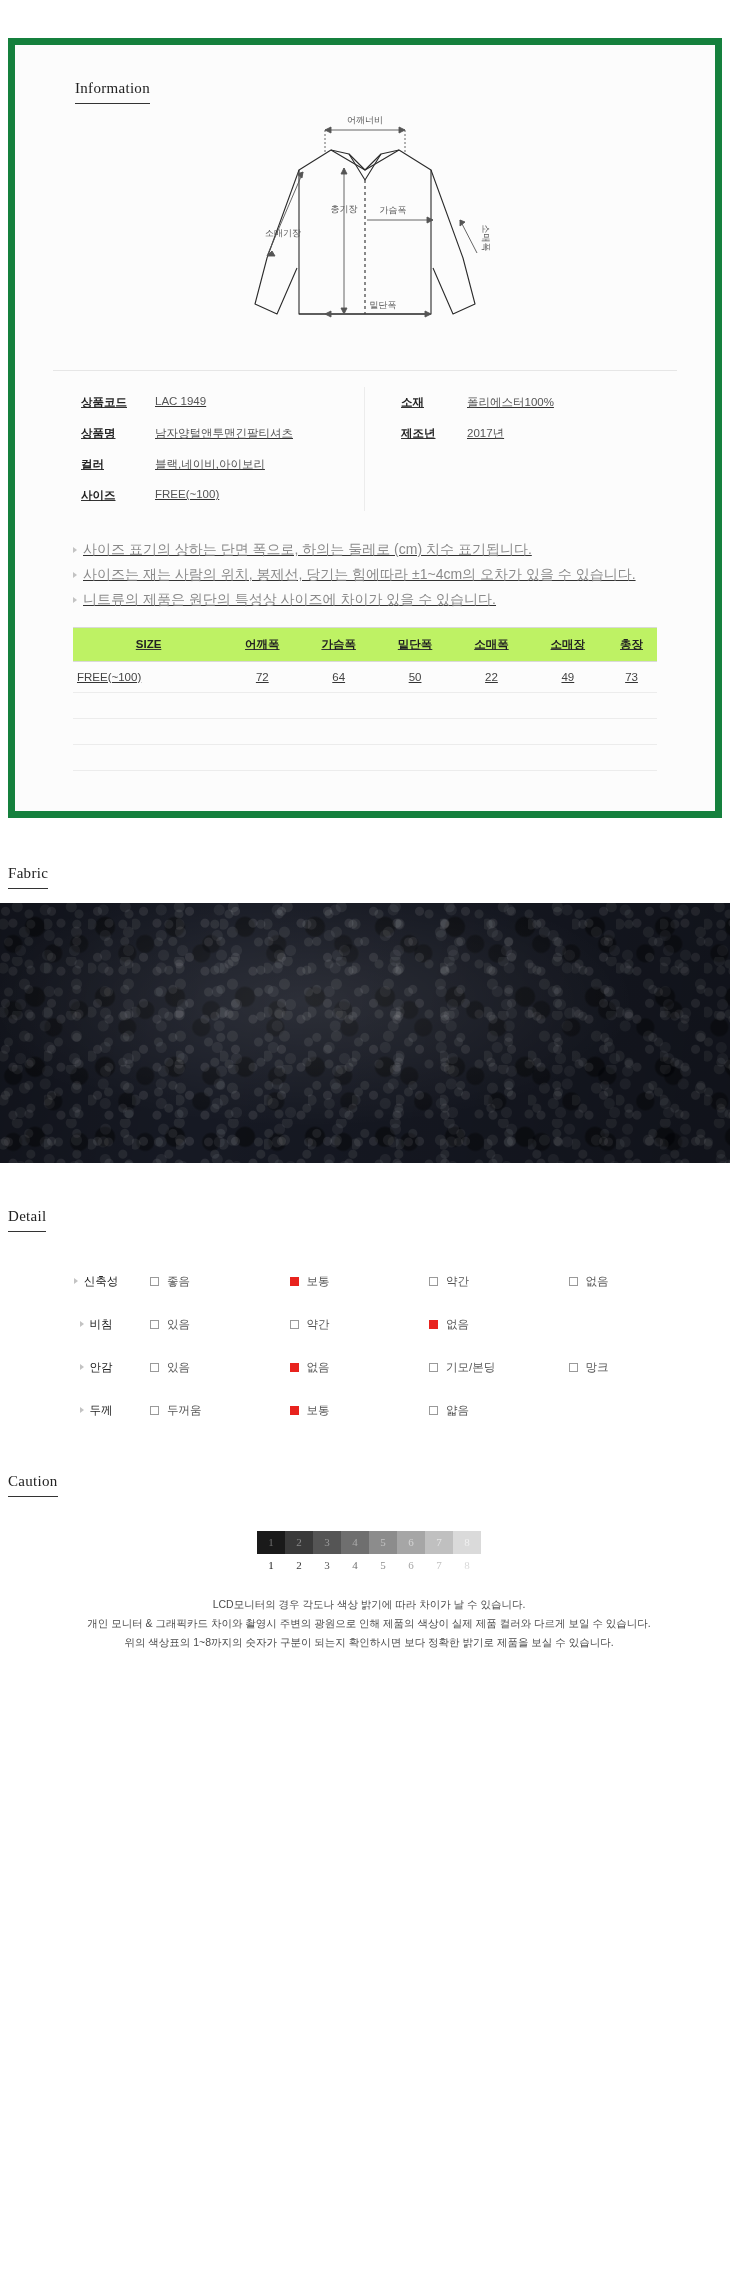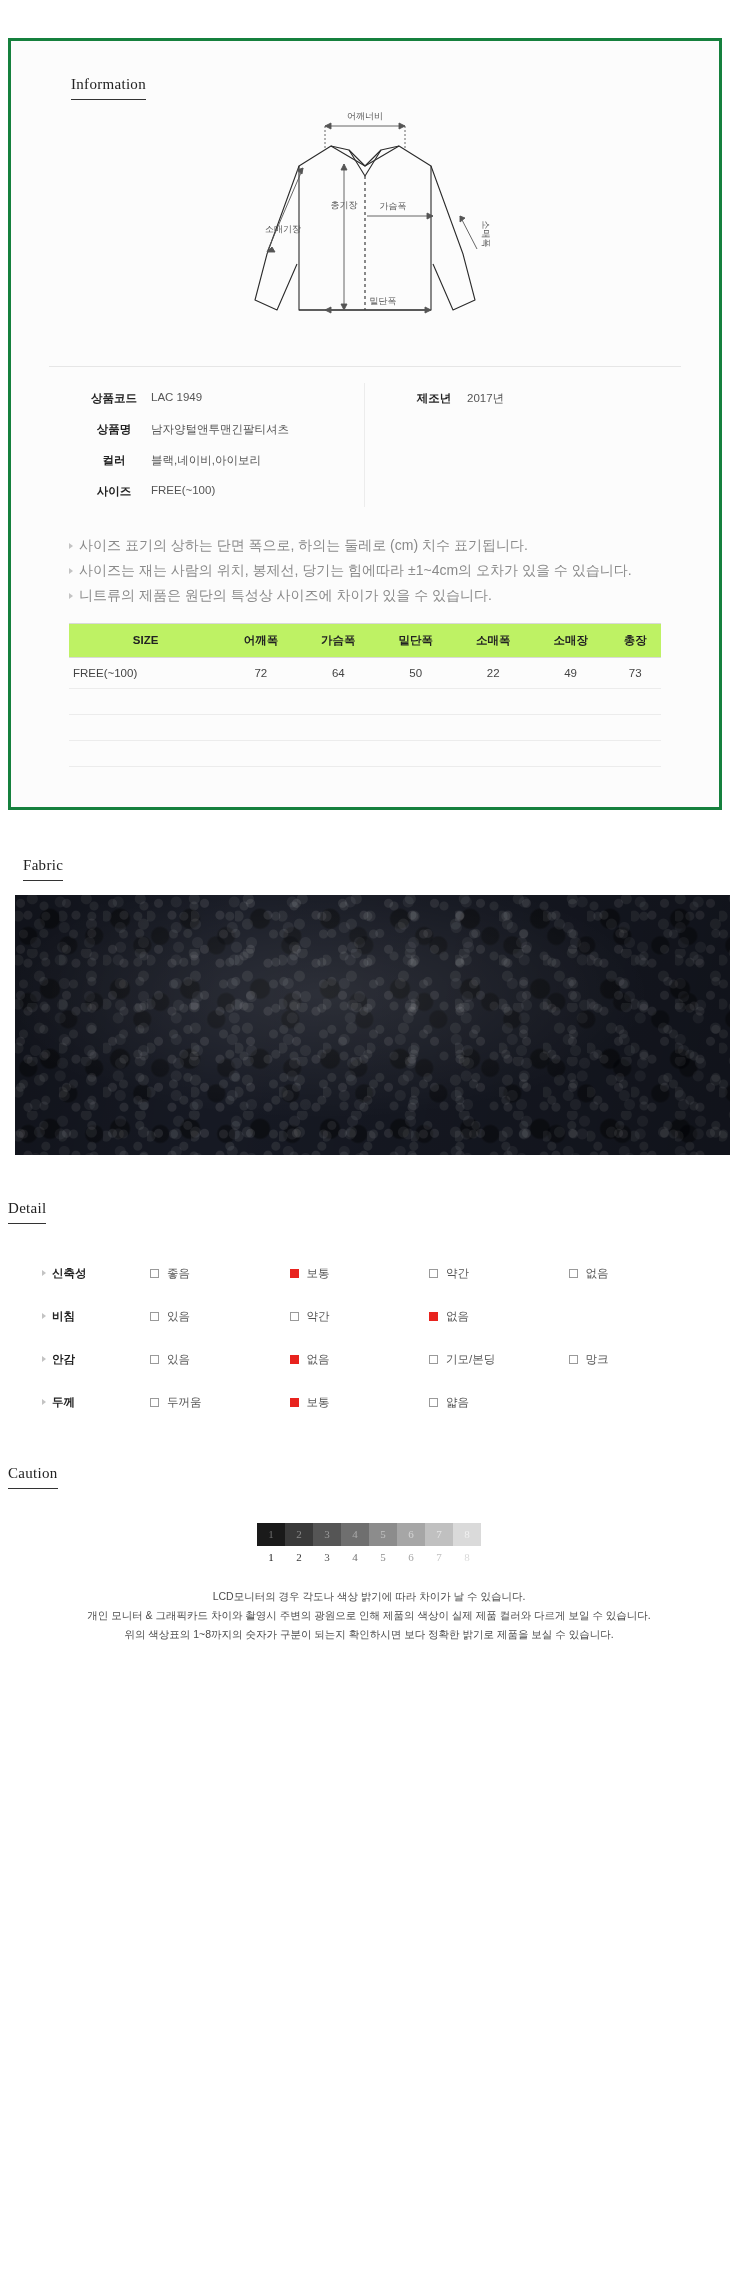--- a/index.html
+++ b/index.html
@@ -10,22 +10,23 @@
     color: #333;
   }
   body { width: 730px; }
 
   .page { width: 730px; position: relative; }
 
   
   .info-card {
     margin: 38px 8px 0 8px;
     background: #fcfcfc;
-    border: 3px solid #15803d;
+    border: 7px solid #15803d;
     padding: 34px 38px 40px 38px;
+    text-decoration: underline;
   }
   .sec-title {
     font-family: "Liberation Serif", serif;
     font-size: 15px;
     color: #222;
     letter-spacing: .3px;
     display: inline-block;
     padding-bottom: 6px;
     border-bottom: 1px solid #333;
     margin-left: 22px;
@@ -45,21 +46,20 @@
   
   .spec {
     display: flex;
     margin-top: 22px;
     border-top: 1px solid #e6e6e6;
     padding-top: 16px;
   }
   .spec-col {
     width: 50%;
     padding: 0 6px;
-    text-align: center;
   }
   .spec-col.left { border-right: 1px solid #ececec; }
   .spec-row {
     display: flex;
     align-items: flex-start;
     padding: 8px 0 8px 0;
     font-size: 11.5px;
   }
   .spec-key {
     width: 96px;
@@ -109,21 +109,21 @@
   table.size td {
     border-bottom: 1px solid #ececec;
     padding: 9px 0;
     text-align: center;
     color: #444;
   }
   table.size td.first { text-align: left; padding-left: 4px; }
   table.size tr.blank td { height: 26px; }
 
   
-  .fabric-sec { margin-top: 46px; padding-left: 23px; }
+  .fabric-sec { margin-top: 46px; padding-left: 8px; }
   .fabric-img {
     width: 730px;
     height: 260px;
     margin-top: 14px;
     margin-left: -8px;
     position: relative;
     overflow: hidden;
     background: #1d2029;
   }
   .fabric-tex {
@@ -163,23 +163,24 @@
   .d-row {
     display: flex;
     align-items: center;
     padding: 14px 0;
     font-size: 11.5px;
   }
   .d-label {
     width: 120px;
     display: flex;
     align-items: center;
-    font-weight: bold;
+    font-weight: normal;
     color: #222;
     padding-left: 12px;
+    justify-content: center;
   }
   .d-opts { display: flex; flex: 1; }
   .d-opt {
     width: 25%;
     display: flex;
     align-items: center;
     color: #555;
   }
   .box {
     width: 9px; height: 9px;
@@ -289,20 +290,24 @@
         <div class="spec-row">
           <span class="spec-key">컬러</span>
           <span class="spec-val">블랙,네이비,아이보리</span>
         </div>
         <div class="spec-row">
           <span class="spec-key">사이즈</span>
           <span class="spec-val">FREE(~100)</span>
         </div>
       </div>
       <div class="spec-col right">
+        <div class="spec-row">
+          <span class="spec-key">소재</span>
+          <span class="spec-val">폴리에스터100%</span>
+        </div>
         <div class="spec-row">
           <span class="spec-key">제조년</span>
           <span class="spec-val">2017년</span>
         </div>
       </div>
     </div>
 
     
     <div class="notes">
       <div class="note">

